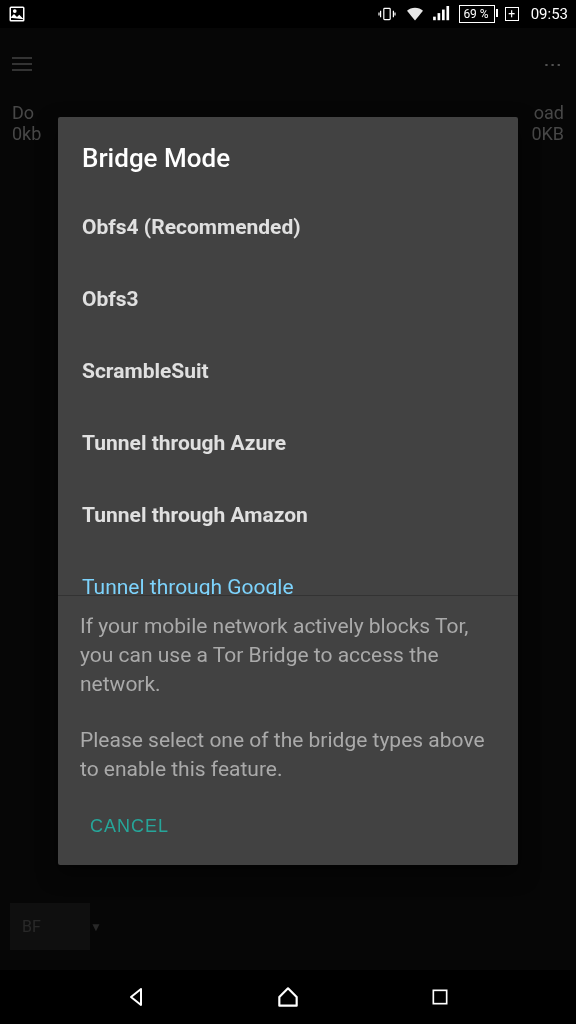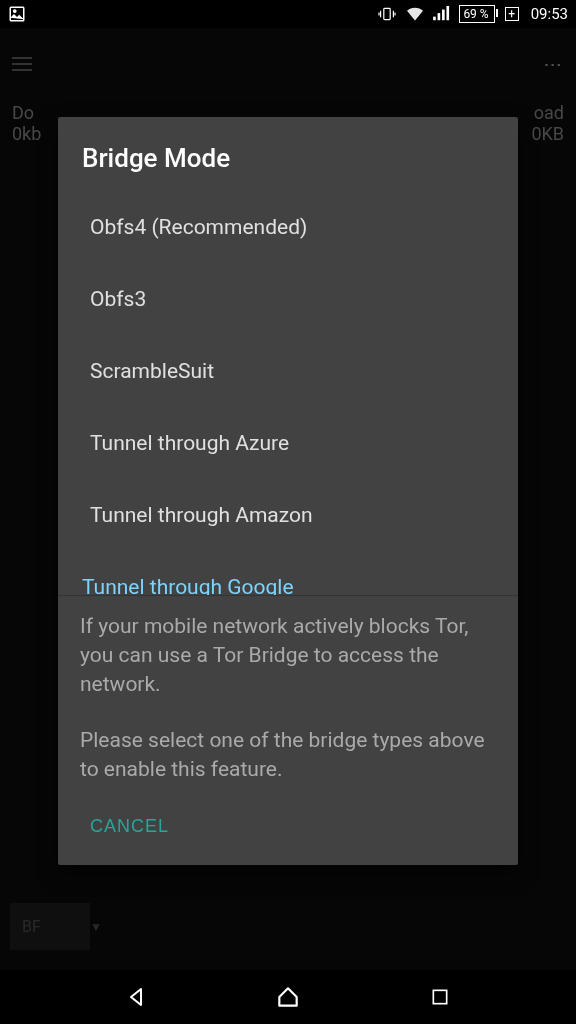--- a/index.html
+++ b/index.html
@@ -155,22 +155,22 @@
       font-size: 26px;
       font-weight: 500;
       padding: 26px 24px 18px 24px;
     }
     .dialog-list {
       padding: 0 0 0 0;
     }
     .list-item {
       color: #e0e0e0;
       font-size: 21px;
-      padding: 24px 32px;
-      font-weight: 400;
+      padding: 24px 24px;
+      font-weight: 700;
     }
     .list-item-cutoff {
       color: #7dd3fc;
       font-size: 21px;
       padding: 24px 24px 0 24px;
       height: 44px;
       overflow: hidden;
       font-weight: 400;
     }
     .dialog-divider {

